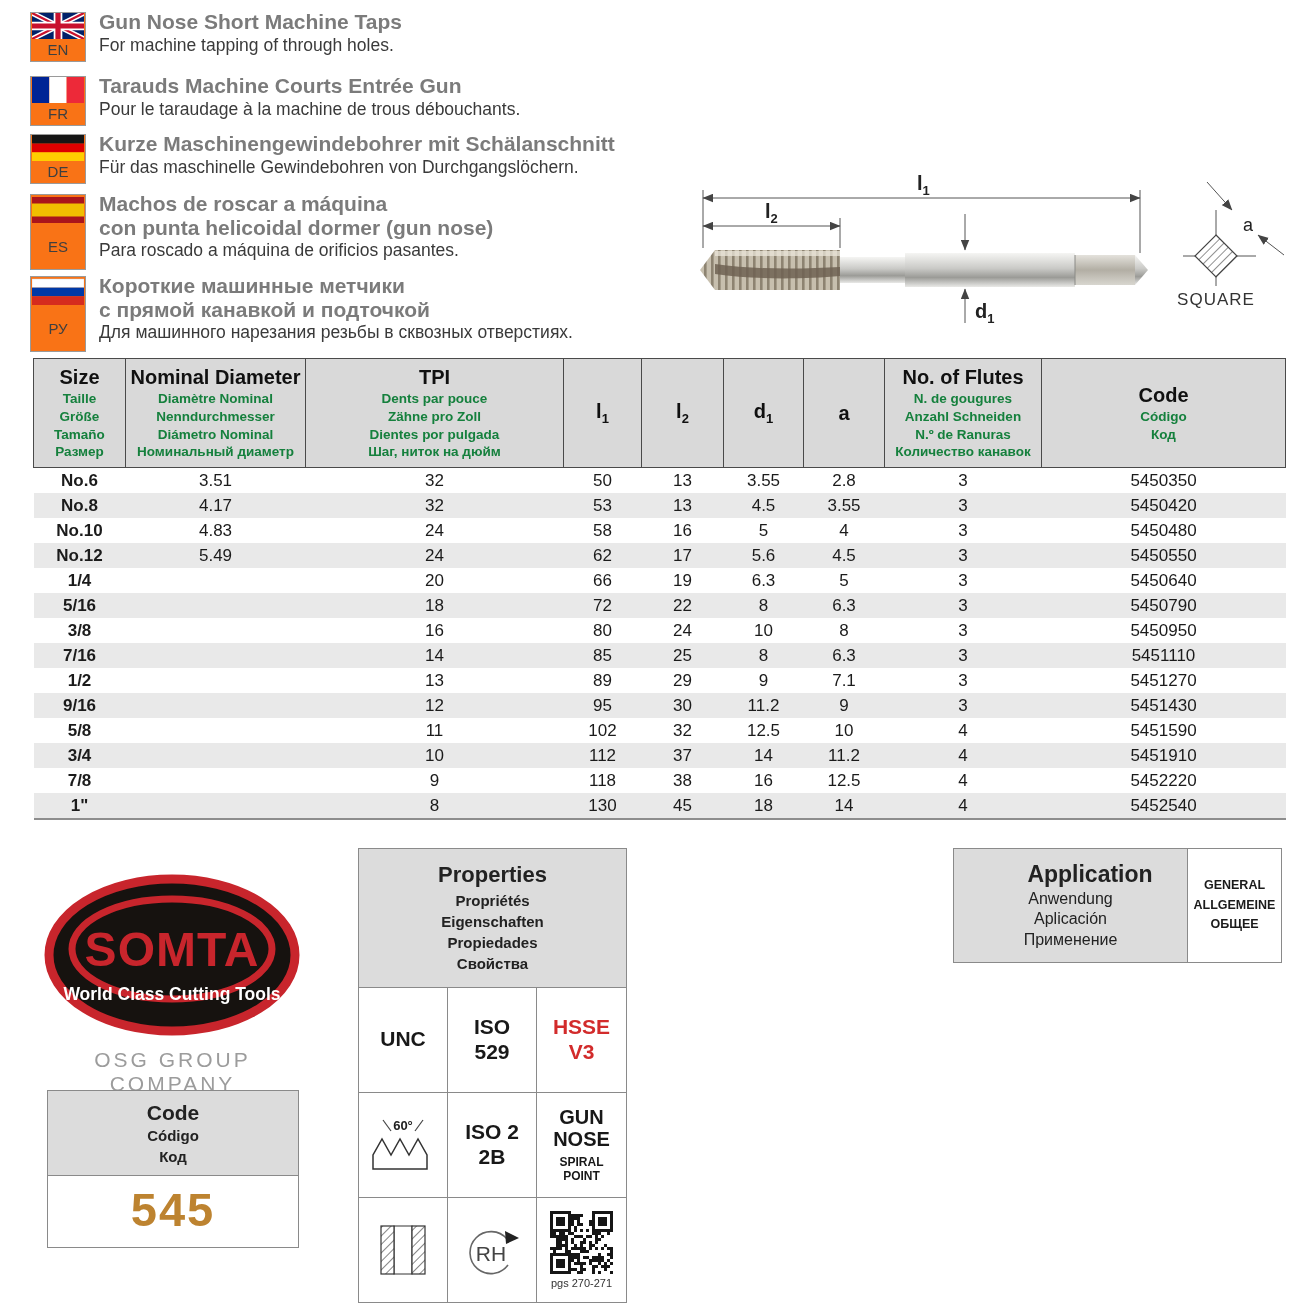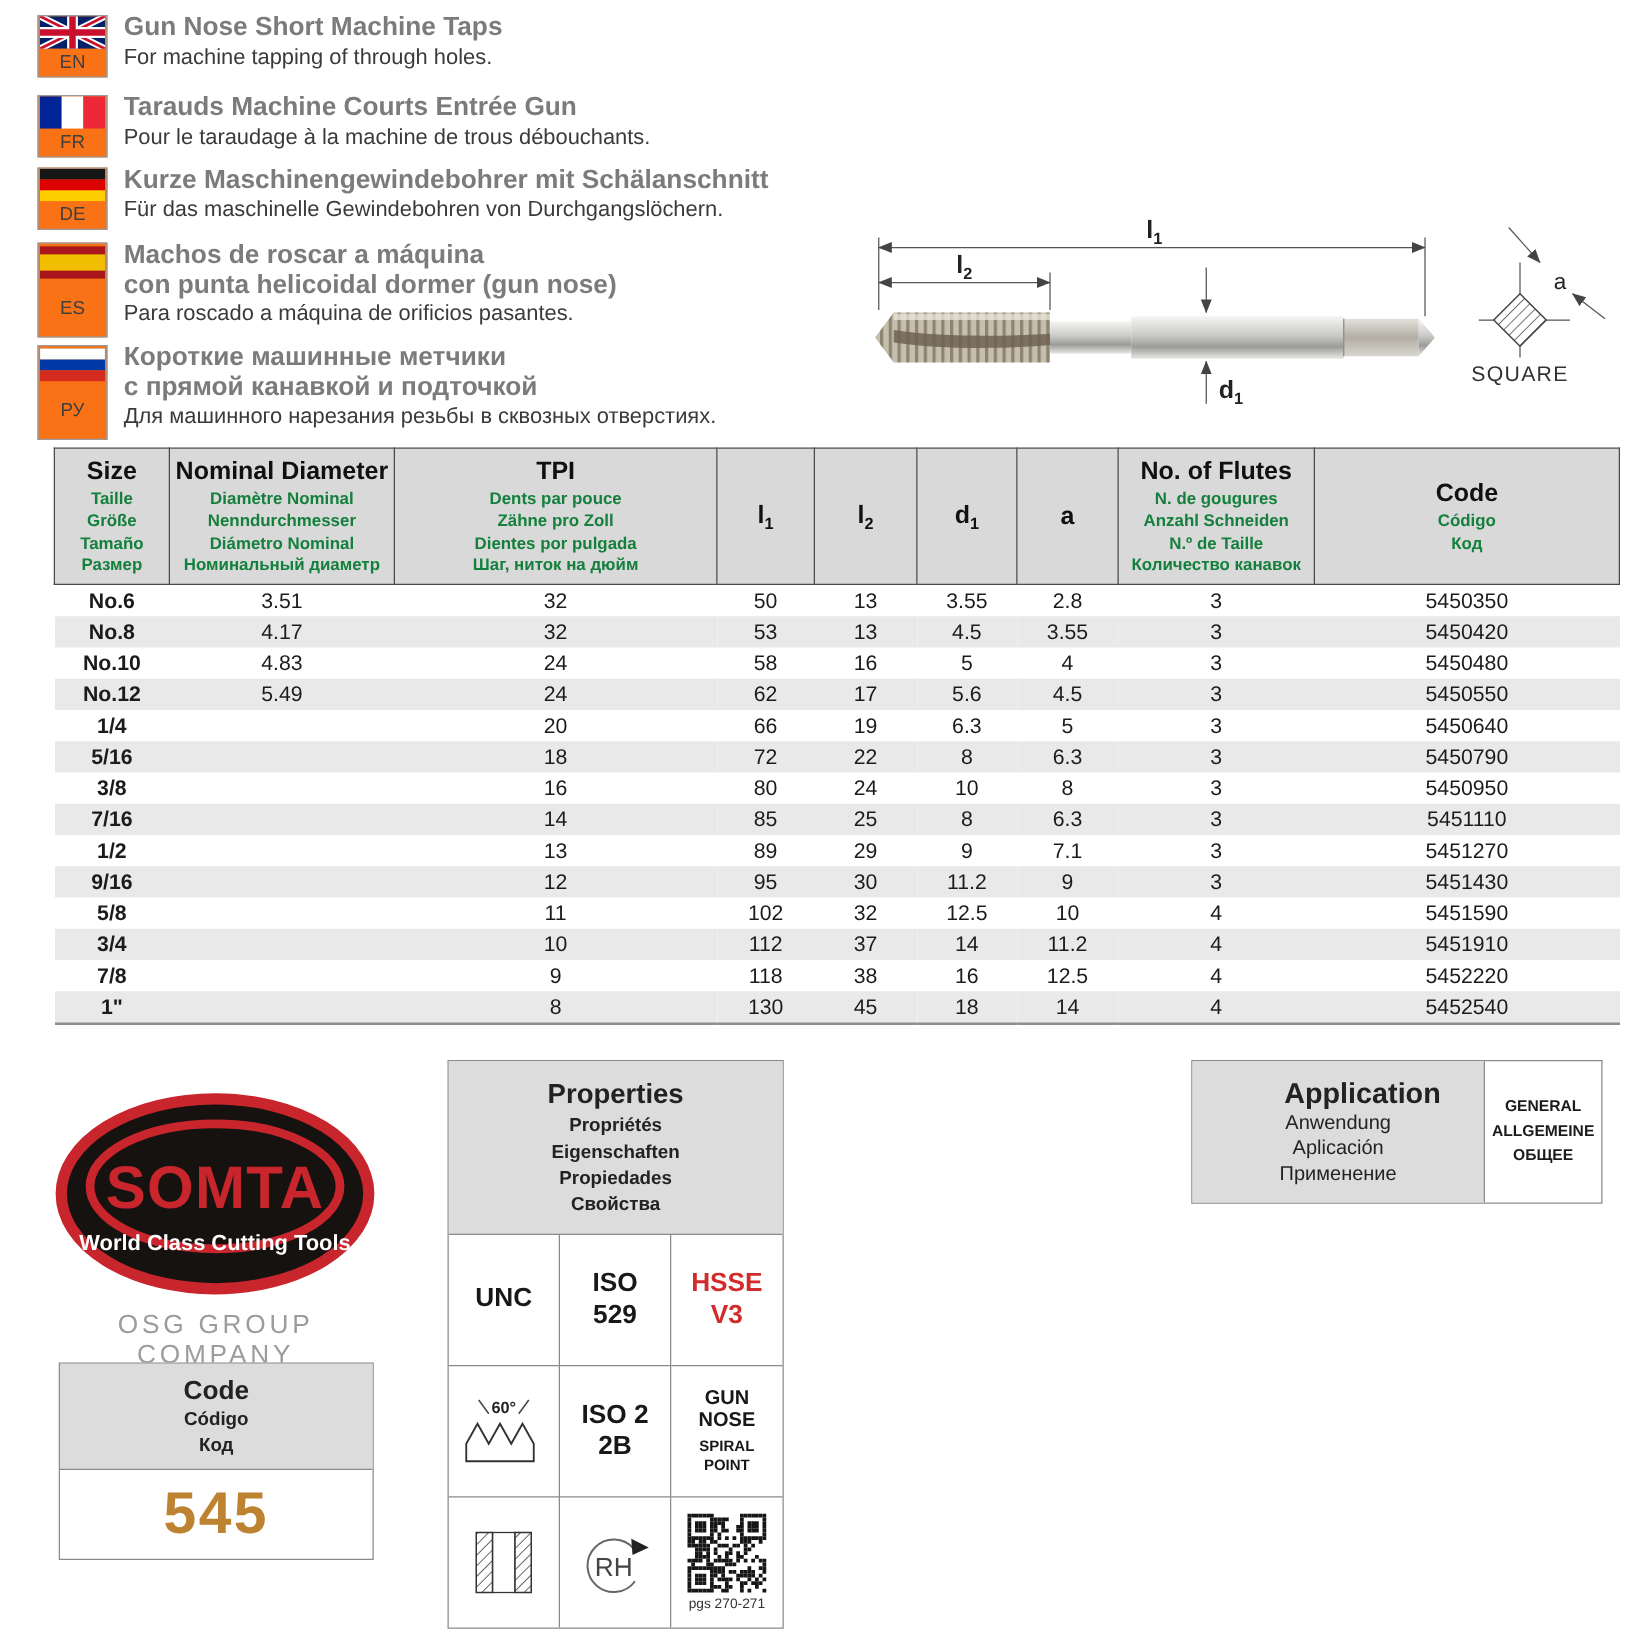--- a/index.html
+++ b/index.html
@@ -14,21 +14,21 @@
   .flag-box{width:54px;flex-shrink:0;border:1px solid #9a9a9a;display:flex;flex-direction:column;background:#f97316;}
   .flag-box svg{display:block;width:52px;height:30px;margin:0 auto;}
   .flag-label{color:#3f3f3f;text-align:center;font-size:15px;flex:1;display:flex;align-items:center;justify-content:center;padding:2px 0 3px;}
   .flag-box.short{height:48px;} .flag-box.tall{height:74px;}
   .lang-text{margin-left:13px;margin-top:-2px;}
   .lang-title{font-size:21px;font-weight:bold;color:#7b7b7b;line-height:1.13;}
   .lang-sub{font-size:17.5px;color:#3a3a3a;line-height:1.18;margin-top:1px;}
   
   .diagram{position:absolute;left:655px;top:158px;width:656px;height:182px;}
   
-  .spec{position:absolute;left:43px;top:358px;width:1252px;border-collapse:collapse;table-layout:fixed;border-bottom:2px solid #8d8d8d;}
+  .spec{position:absolute;left:33px;top:358px;width:1252px;border-collapse:collapse;table-layout:fixed;border-bottom:2px solid #8d8d8d;}
   .spec th{background:#d9d9d9;border:1px solid #4a4a4a;vertical-align:middle;padding:6px 2px;}
   .h1{font-size:20px;font-weight:bold;color:#101010;line-height:1.25;}
   .h1 sub{font-size:13px;font-weight:bold;}
   .h2{font-size:13.5px;font-weight:bold;color:#15803d;line-height:1.32;}
   .spec td{text-align:center;font-size:17px;color:#1b1b1b;height:25px;padding:0;}
   .spec tbody tr.alt{background:#e9e9e9;}
   .spec td:first-child{font-weight:bold;}
   
   .logo-wrap{position:absolute;left:44px;top:874px;width:256px;height:166px;}
   .osg{position:absolute;left:30px;top:1048px;width:285px;text-align:center;font-size:21px;color:#9c9c9c;letter-spacing:3px;}
@@ -40,21 +40,21 @@
   
   .props{position:absolute;left:358px;top:848px;width:267px;border:1px solid #8a8a8a;background:#fff;}
   .props-header{background:#dcdcdc;border-bottom:1px solid #8a8a8a;text-align:center;padding:12px 0 13px;}
   .ph1{font-size:22px;font-weight:bold;line-height:1.3;}
   .ph2{font-size:15px;font-weight:bold;line-height:1.4;}
   .props-grid{display:grid;grid-template-columns:1fr 1fr 1fr;}
   .pcell{border-right:1px solid #8a8a8a;border-top:1px solid #8a8a8a;height:104px;display:flex;flex-direction:column;align-items:center;justify-content:center;text-align:center;}
   .props-grid .pcell:nth-child(3n){border-right:none;}
   .props-grid .pcell:nth-child(-n+3){border-top:none;}
   .big{font-size:21px;font-weight:bold;line-height:1.18;color:#181818;}
-  .gn{font-size:16px;font-weight:bold;line-height:1.12;color:#181818;}
+  .gn{font-size:20px;font-weight:bold;line-height:1.12;color:#181818;}
   .sp{font-size:12px;font-weight:bold;line-height:1.2;margin-top:4px;color:#181818;}
   .qr{width:63px;height:63px;display:grid;grid-template-columns:repeat(21,3px);grid-auto-rows:3px;}
   .qr i{display:block;}
   .qr i.d{background:#161616;}
   .qr-caption{font-size:11px;color:#333;margin-top:3px;}
   
   .app-box{position:absolute;left:953px;top:848px;width:327px;height:113px;border:1px solid #8a8a8a;display:flex;background:#fff;}
   .app-left{width:233px;background:#dcdcdc;border-right:1px solid #8a8a8a;display:flex;flex-direction:column;justify-content:center;text-align:center;}
   .ah1{font-size:23px;font-weight:bold;line-height:1.2;padding-left:39px;}
   .ah2{font-size:16px;font-weight:normal;line-height:1.28;}
@@ -256,21 +256,21 @@
       <th>
         <div class="h1"><span>d</span><sub>1</sub></div>
       </th>
       <th>
         <div class="h1">a</div>
       </th>
       <th>
         <div class="h1">No. of Flutes</div>
         <div class="h2">N. de gougures</div>
         <div class="h2">Anzahl Schneiden</div>
-        <div class="h2">N.º de Taille</div>
+        <div class="h2">N.º de Ranuras</div>
         <div class="h2">Количество канавок</div>
       </th>
       <th>
         <div class="h1">Code</div>
         <div class="h2">Código</div>
         <div class="h2">Код</div>
       </th>
     </tr>
   </thead>
   <tbody>

